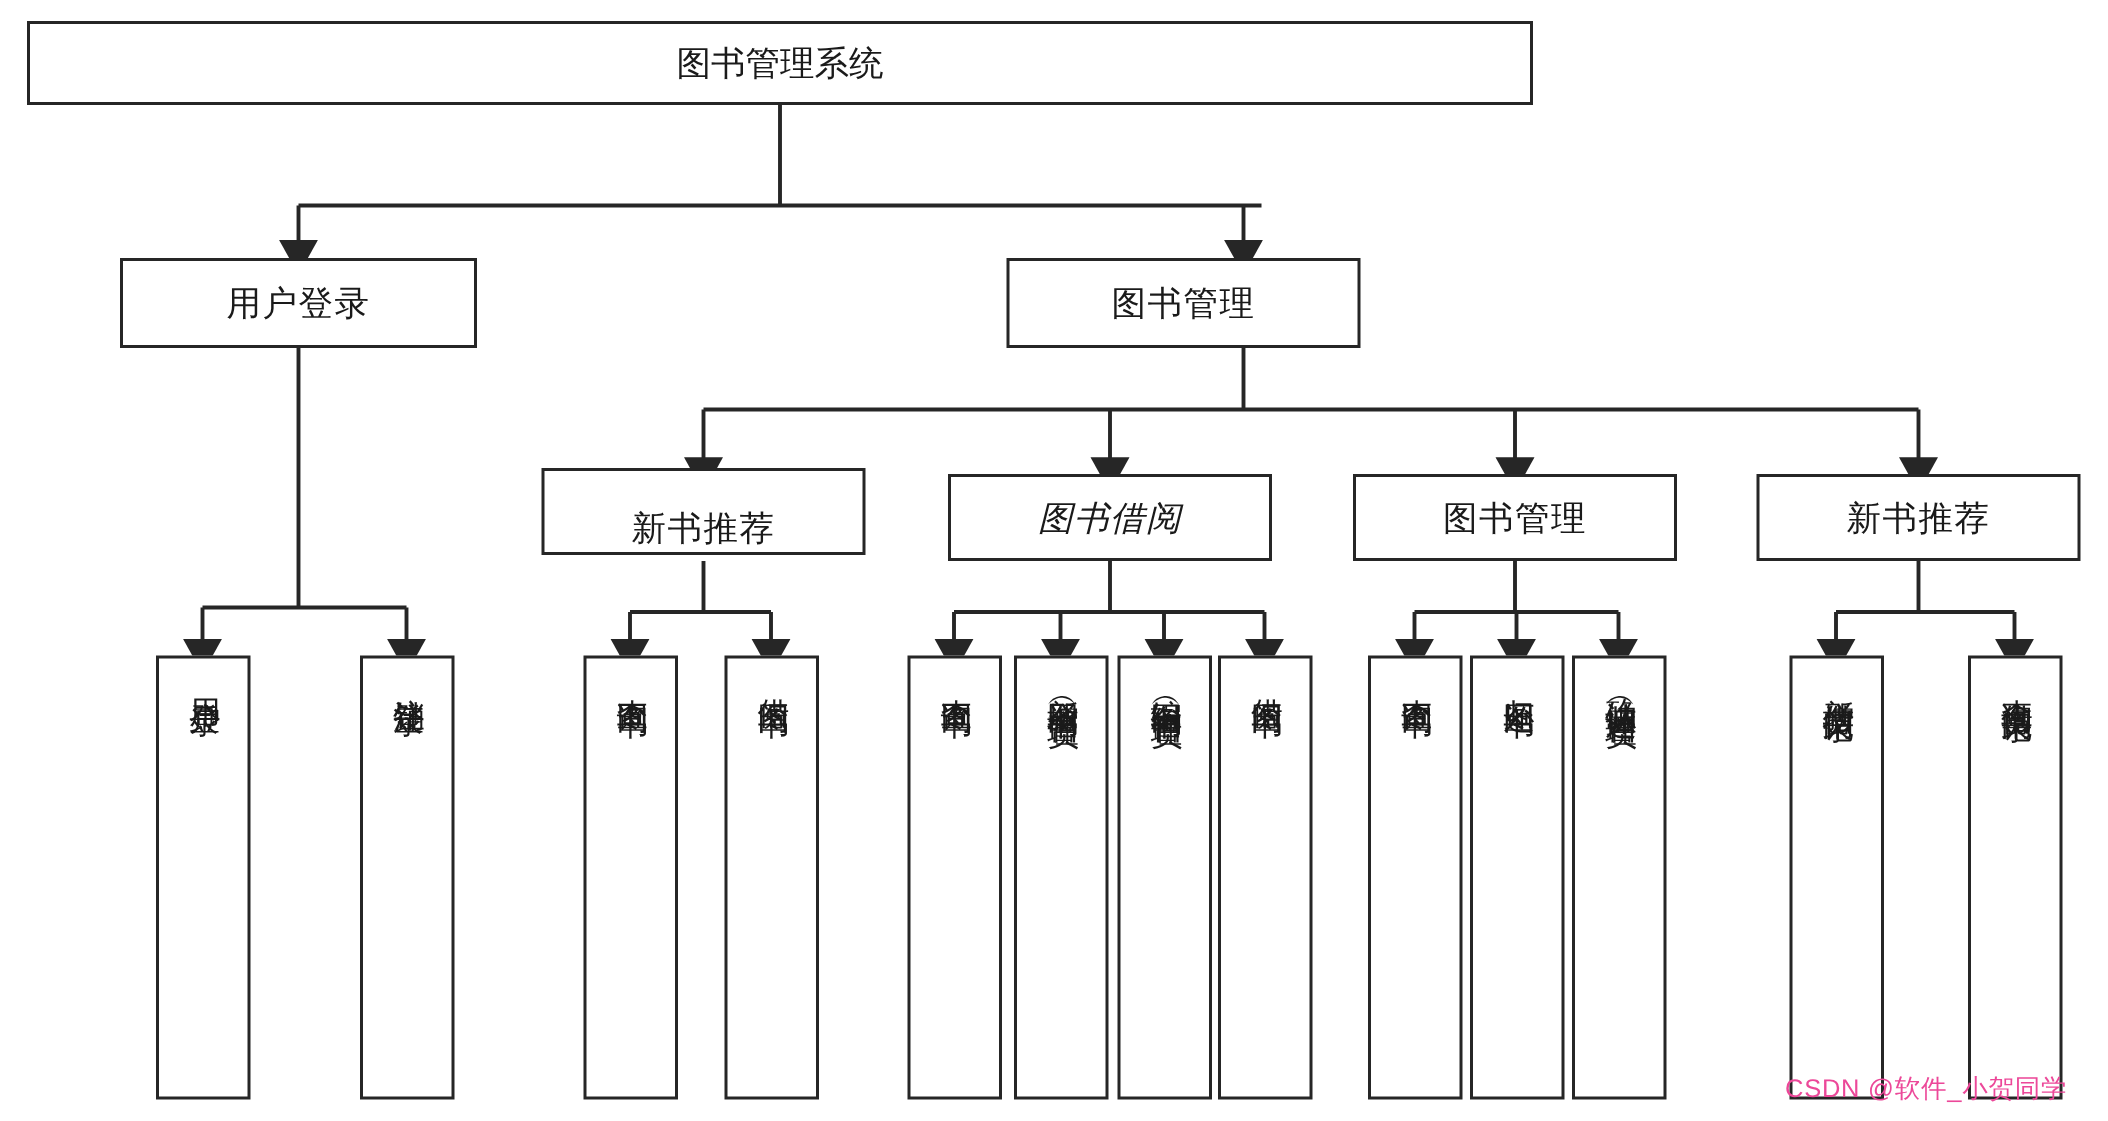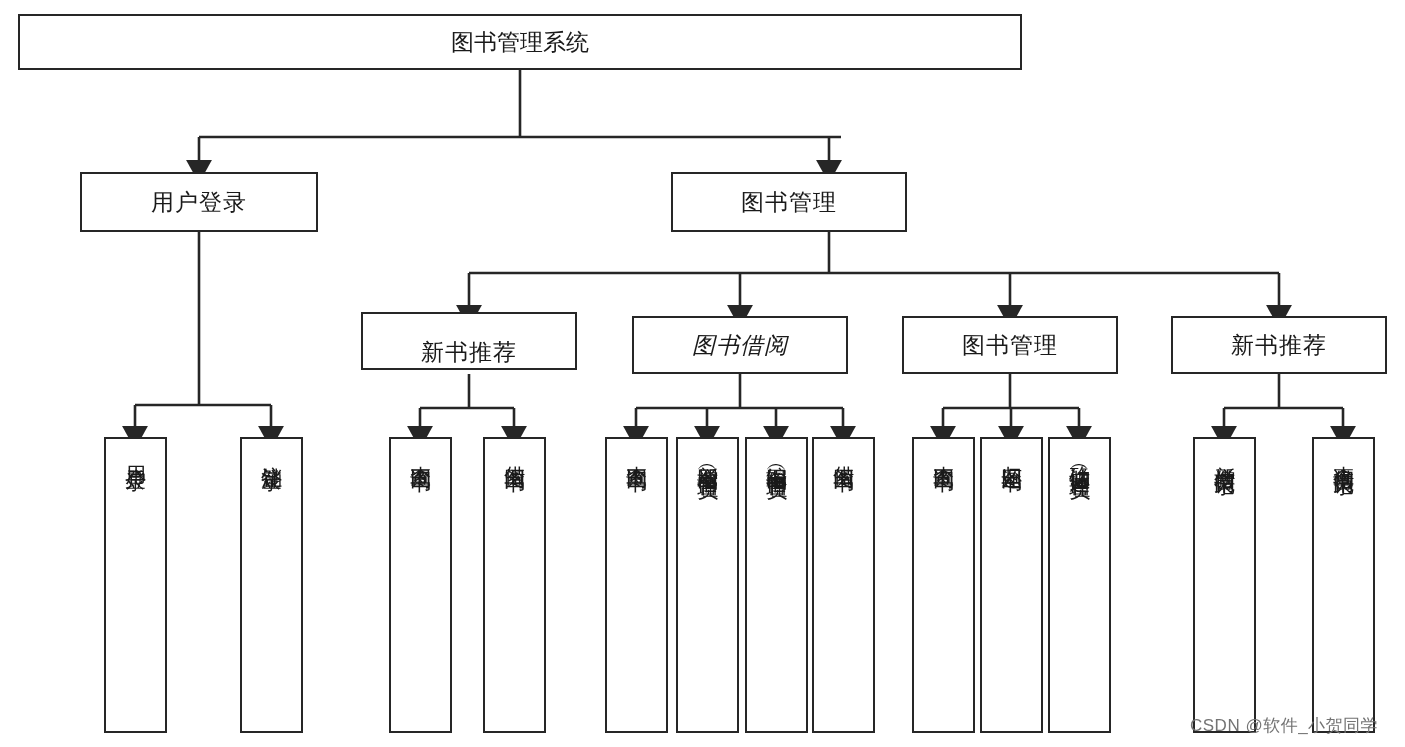--- a/index.html
+++ b/index.html
@@ -12,21 +12,21 @@
         border:2.5px solid #262626;display:flex;align-items:center;
         justify-content:center;color:#1a1a1a;}
   .node.h{font-size:23px;letter-spacing:1px;}
   .node.root{font-size:23px;text-align:right;}
   .node.leaf{font-size:21px;padding:10px 0 10px 0;
              align-items:flex-start;justify-content:center;}
   .vtext{writing-mode:vertical-rl;text-orientation:upright;
          line-height:1.06;letter-spacing:2px;white-space:pre;
          display:block;text-align:left;}
   .watermark{position:absolute;left:1190px;top:714px;font-size:17px;
-             color:#737373;letter-spacing:0.5px;white-space:nowrap;}
+             color:#ec4899;letter-spacing:0.5px;white-space:nowrap;}
 </style>
 </head>
 <body>
 
 <div id="stage">
 
   <svg id="wires" viewBox="0 0 1405 747">
     <defs>
       <marker id="ah" markerWidth="11" markerHeight="11" refX="1.2" refY="5" orient="auto" markerUnits="strokeWidth">
         <path d="M0,0 L9,5 L0,10 z" fill="#262626"></path>

